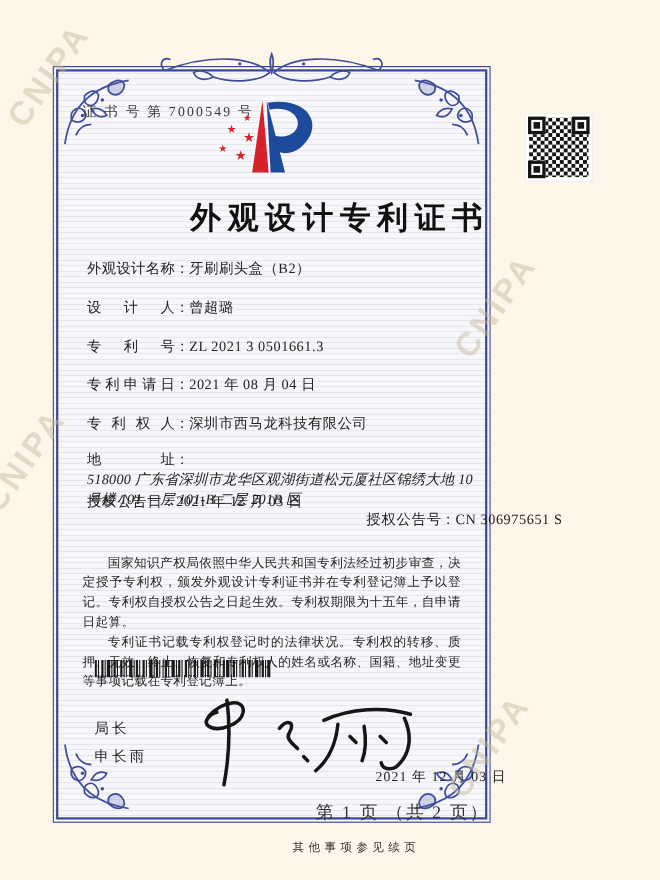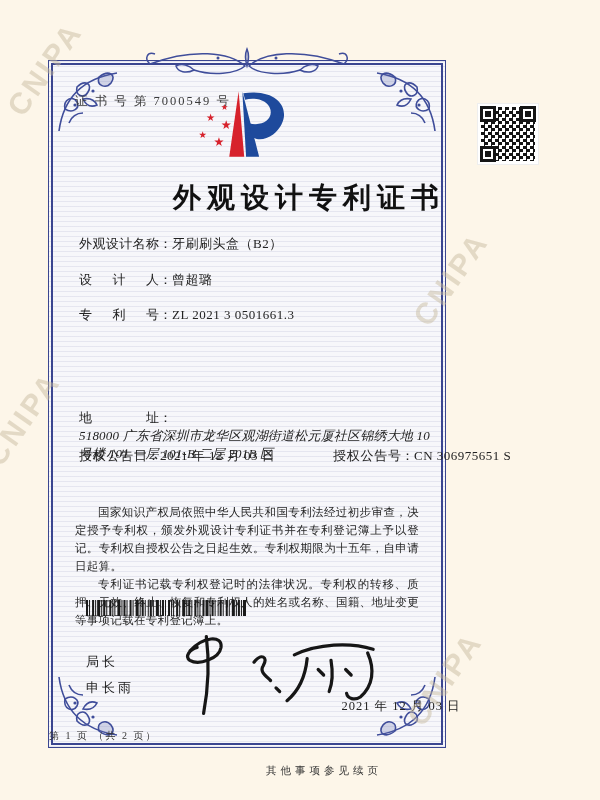--- a/index.html
+++ b/index.html
@@ -84,21 +84,21 @@
     display:inline-block; width:80px;
     text-align:justify; text-align-last:justify; vertical-align:top;
   }
   .flabel.w5 { width:68px; }
   .fvalue { letter-spacing:0.5px; }
   .field-addr { white-space:normal; }
   .field-addr .fvalue {
     display:inline-block; width:356px; vertical-align:top;
     line-height:18px; letter-spacing:0.2px;font-style:italic;
   }
-  .auth2 { position:absolute; left:254px; top:0; }
+  .auth2 { position:absolute; left:254px; top:16px; }
 
   .f-row0 { top:174px; } .f-row1 { top:210px; } .f-row2 { top:245px; }
   .f-row3 { top:280px; } .f-row4 { top:315px; } .f-row5 { top:348px; }
   .f-row6 { top:386px; }
 
   .paras { position:absolute; left:26px; right:26px; top:414px;margin-top:28px; }
   .paras p {
     font-size:11.5px; line-height:18px; text-align:justify;
     text-indent:2em; letter-spacing:0.3px; color:#262626;
   }
@@ -110,21 +110,21 @@
   .sig-name { top:618px; }
   .sig-hand { position:absolute; left:117px; top:568px; width:220px; height:92px; }
 
   .issue-date {
     position:absolute; left:272px; top:637px; width:160px;
     text-align:center; font-size:12.5px; letter-spacing:1px;
   }
 
   .page-info {
     position:absolute; left:0; top:668px; width:100%;
-    text-align:left; font-size:10px; letter-spacing:2px; color:#333;
+    text-align:right; font-size:16px; letter-spacing:2px; color:#333;
   }
 
   .continuation {
     position:absolute; left:0; top:764px; width:100%;
     text-align:center; font-size:10.5px; letter-spacing:4px; color:#333;margin-left:24px;
   }
 </style>
 </head>
 <body>
 
@@ -200,20 +200,26 @@
 
       <div class="field f-row0">
         <span class="flabel">外观设计名称</span><span>：</span><span class="fvalue">牙刷刷头盒（B2）</span>
       </div>
       <div class="field f-row1">
         <span class="flabel">设计人</span><span>：</span><span class="fvalue">曾超璐</span>
       </div>
       <div class="field f-row2">
         <span class="flabel">专利号</span><span>：</span><span class="fvalue">ZL 2021 3 0501661.3</span>
       </div>
+      <div class="field f-row3">
+        <span class="flabel">专利申请日</span><span>：</span><span class="fvalue">2021 年 08 月 04 日</span>
+      </div>
+      <div class="field f-row4">
+        <span class="flabel">专利权人</span><span>：</span><span class="fvalue">深圳市西马龙科技有限公司</span>
+      </div>
       <div class="field field-addr f-row5">
         <span class="flabel">地址</span><span>：</span><span class="fvalue">518000 广东省深圳市龙华区观湖街道松元厦社区锦绣大地 10 号楼 101 一层 101-B 二层 201B 区</span>
       </div>
       <div class="field f-row6">
         <span class="flabel w5">授权公告日</span><span>：</span><span class="fvalue">2021 年 12 月 03 日</span>
         <span class="auth2">
           <span class="flabel w5">授权公告号</span><span>：</span><span class="fvalue">CN 306975651 S</span>
         </span>
       </div>
 

